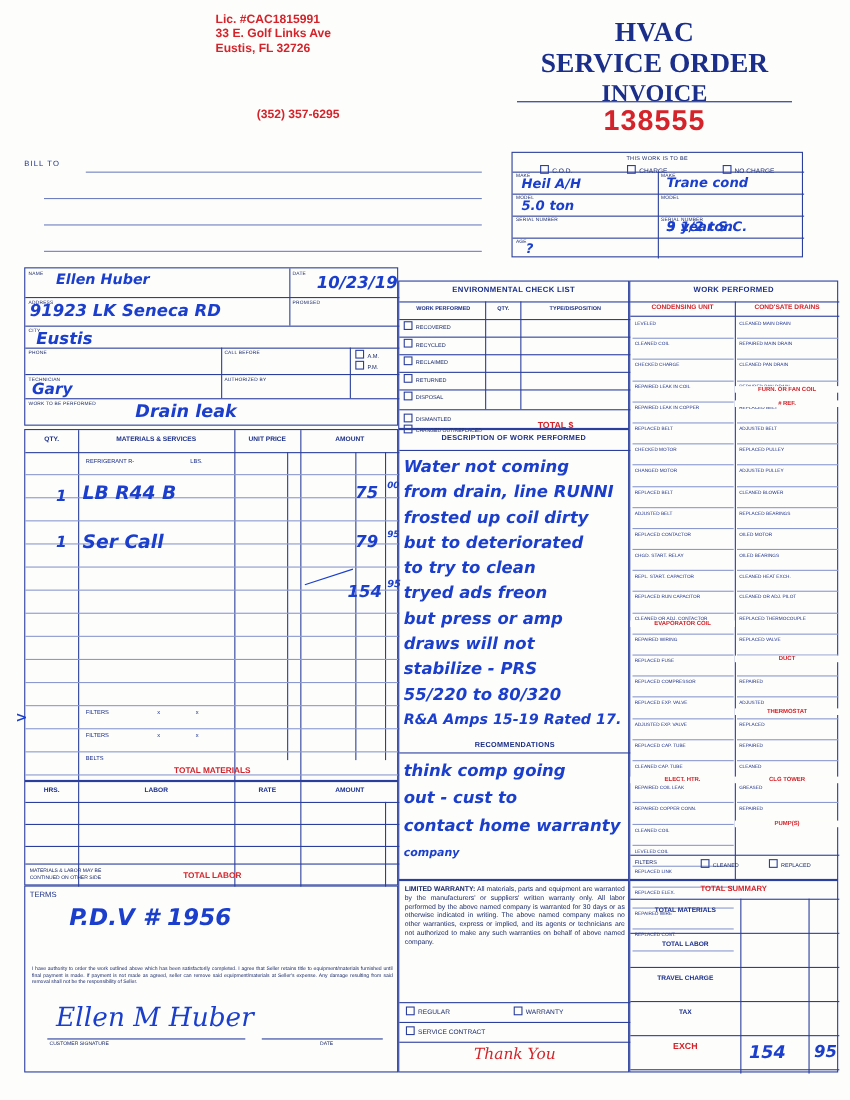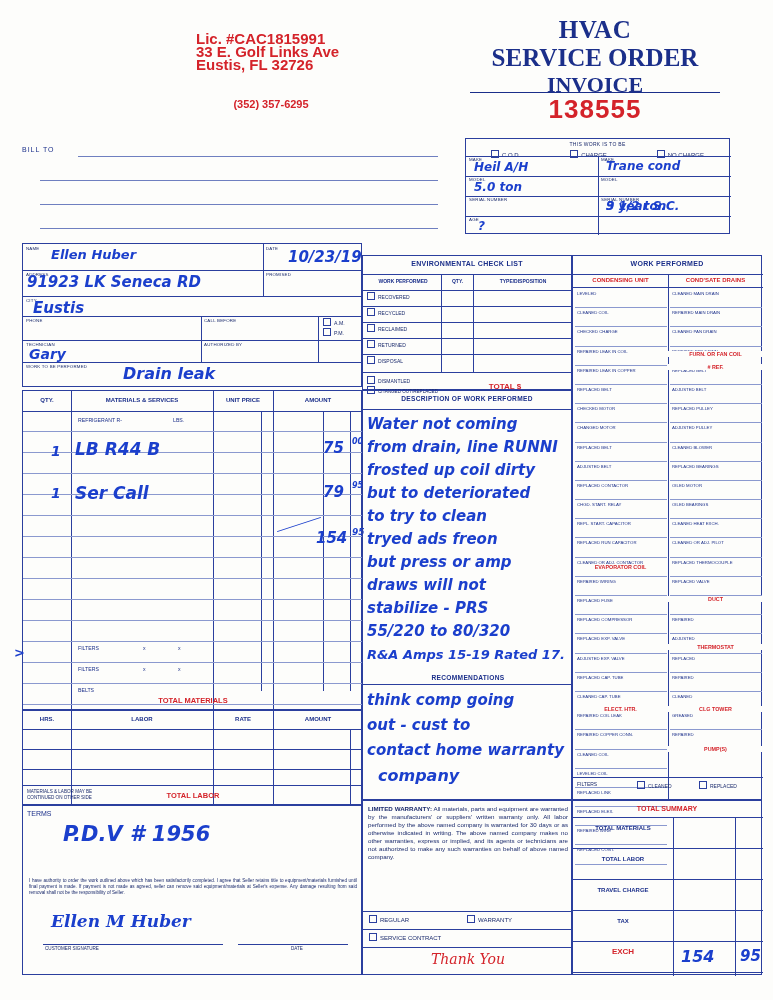--- a/index.html
+++ b/index.html
@@ -11,21 +11,21 @@
   .box{position:absolute;box-sizing:border-box;}
   .bd{border:1px solid #2b3f9e;}
 
   
   #logo{position:absolute;left:38px;top:24px;width:150px;height:52px;}
   #logo .ellipse{position:absolute;left:0;top:6px;width:150px;height:40px;border:2.5px solid #d4232a;border-radius:50%;}
   #logo .l1{position:absolute;left:14px;top:16px;width:124px;text-align:center;font-size:9px;font-weight:bold;color:#d4232a;font-family:"Liberation Serif",serif;}
   #logo .l2{position:absolute;left:14px;top:28px;width:124px;text-align:center;font-size:5px;color:#d4232a;font-family:"Liberation Serif",serif;}
   #logo .swoosh{position:absolute;left:86px;top:0px;width:80px;height:26px;border-top:3px solid #d4232a;border-right:3px solid transparent;border-radius:60%;transform:rotate(-7deg);}
 
-  #lic{position:absolute;left:196px;top:32px;width:150px;font-size:15px;font-weight:bold;color:#d4232a;line-height:13px;}
+  #lic{position:absolute;left:196px;top:12px;width:150px;font-size:11px;font-weight:bold;color:#d4232a;line-height:13px;}
   #phone{position:absolute;left:196px;top:98px;width:150px;text-align:center;font-size:11px;font-weight:bold;color:#d4232a;}
 
   #title{position:absolute;left:430px;top:16px;width:330px;text-align:center;}
   #title .t1{font-family:"Liberation Serif",serif;font-weight:bold;font-size:25px;color:#1b2f8a;letter-spacing:.5px;}
   #title .t2{font-family:"Liberation Serif",serif;font-weight:bold;font-size:25px;color:#1b2f8a;}
   #title .t3{font-family:"Liberation Serif",serif;font-weight:bold;font-size:22px;color:#1b2f8a;}
   #titleline{position:absolute;left:470px;top:92px;width:250px;border-top:1.5px solid #1b2f8a;}
   #invno{position:absolute;left:430px;top:94px;width:330px;text-align:center;font-size:26px;font-weight:bold;color:#d4232a;font-family:"Liberation Sans",sans-serif;letter-spacing:1px;}
 
   #billto{position:absolute;left:22px;top:146px;font-size:7px;letter-spacing:1px;color:#1b2f8a;}
@@ -331,21 +331,21 @@
         <div class="hand" style="font-size: 15px; line-height: 23px; white-space: nowrap;">stabilize  -  PRS</div>
         <div class="hand" style="font-size: 15px; line-height: 23px; white-space: nowrap;">55/220 to 80/320</div>
         <div class="hand" style="font-size: 13px; line-height: 23px; white-space: nowrap;">R&amp;A  Amps  15-19 Rated 17.</div>
       </div>
     <div class="hdr" style="position:absolute;left:0;top:283px;width:210px;font-size:6.6px;">RECOMMENDATIONS</div>
     <div class="hline" style="left:0;top:293px;width:210px;"></div>
     <div id="rec-lines" style="position:absolute;left:4px;top:297px;width:204px;">
         <div class="hand" style="font-size: 15px; line-height: 25px; white-space: nowrap;">think comp going</div>
         <div class="hand" style="font-size: 15px; line-height: 25px; white-space: nowrap;">out - cust to</div>
         <div class="hand" style="font-size: 15px; line-height: 25px; white-space: nowrap;">contact home warranty</div>
-        <div class="hand" style="font-size: 16px; line-height: 25px; white-space: nowrap; margin-left: 11px;">company</div>
+        <div class="hand" style="font-size: 10px; line-height: 25px; white-space: nowrap;">company</div>
       </div>
   </div>
 
   <div class="box bd" id="labor">
     <div class="hline" style="left:0;top:18px;width:340px;"></div>
     <div class="vline" style="left:48px;top:0;height:95px;"></div>
     <div class="vline" style="left:190px;top:0;height:95px;"></div>
     <div class="vline" style="left:250px;top:0;height:95px;"></div>
     <div class="vline" style="left:327px;top:18px;height:77px;"></div>
     <div class="hline" style="left:0;top:38px;width:340px;"></div>
@@ -356,21 +356,21 @@
     <div class="colhdr" style="position:absolute;left:190px;top:5px;width:60px;">RATE</div>
     <div class="colhdr" style="position:absolute;left:250px;top:5px;width:90px;">AMOUNT</div>
     <div class="redhdr" style="position:absolute;left:105px;top:80px;width:130px;font-size:7.5px;">TOTAL LABOR</div>
     <div class="xtiny" style="position:absolute;left:4px;top:78px;width:80px;line-height:5.5px;">MATERIALS &amp; LABOR MAY BE CONTINUED ON OTHER SIDE</div>
   </div>
 
   <div class="box bd" id="terms">
     <div class="sm" style="position:absolute;left:4px;top:4px;font-size:7px;">TERMS</div>
     <div class="hand" style="position:absolute;left:40px;top:16px;font-size:21px;">P.D.V # 1956</div>
     <div class="xtiny" style="position:absolute;left:6px;top:72px;width:328px;line-height:6px;text-align:justify;">I have authority to order the work outlined above which has been satisfactorily completed. I agree that Seller retains title to equipment/materials furnished until final payment is made. If payment is not made as agreed, seller can remove said equipment/materials at Seller's expense. Any damage resulting from said removal shall not be the responsibility of Seller.</div>
-    <div class="hand2" style="position:absolute;left:28px;top:105px;font-size:17px;font-weight:bold;">Ellen M Huber</div>
+    <div class="hand2" style="position:absolute;left:28px;top:105px;font-size:24px;">Ellen M Huber</div>
     <div class="hline" style="left:20px;top:138px;width:180px;"></div>
     <div class="hline" style="left:215px;top:138px;width:110px;"></div>
     <div class="xtiny" style="position:absolute;left:22px;top:140px;">CUSTOMER SIGNATURE</div>
     <div class="xtiny" style="position:absolute;left:268px;top:140px;">DATE</div>
   </div>
 
   <div class="box bd" id="warranty">
     <div style="position:absolute;left:5px;top:4px;width:200px;font-size:6.2px;line-height:8px;text-align:justify;">
       <span style="font-weight:bold;">LIMITED WARRANTY:</span>
       <span>All materials, parts and equipment are warranted by the manufacturers' or suppliers' written warranty only. All labor performed by the above named company is warranted for 30 days or as otherwise indicated in writing. The above named company makes no other warranties, express or implied, and its agents or technicians are not authorized to make any such warranties on behalf of above named company.</span>

